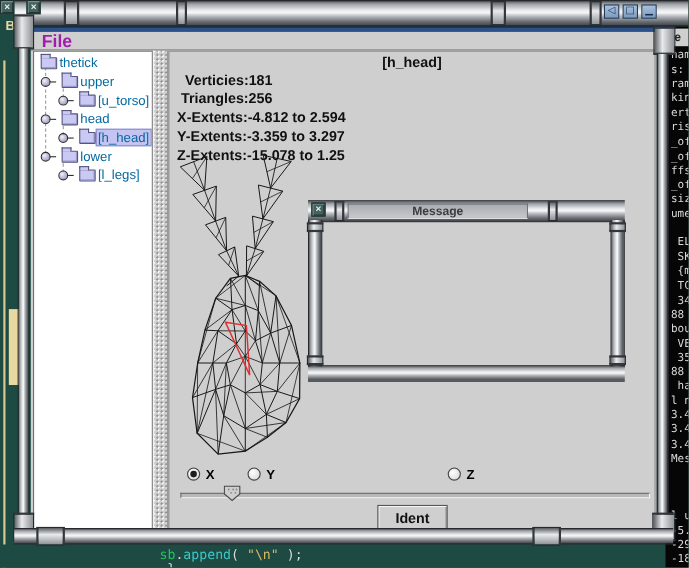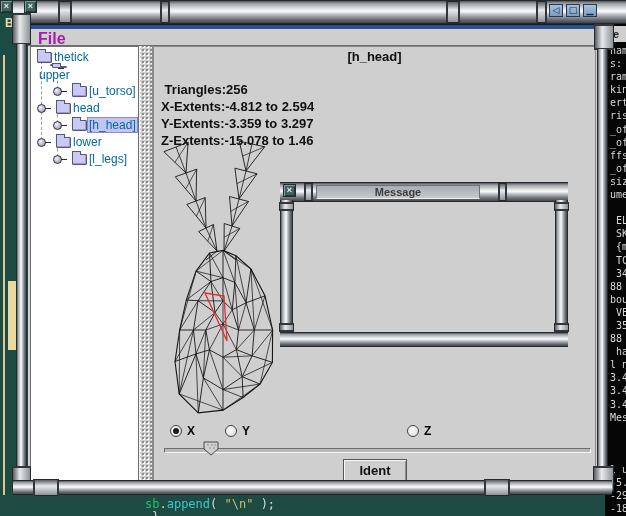--- a/index.html
+++ b/index.html
@@ -118,21 +118,21 @@
 
     <div class="a" style="left:10px;top:14px;width:0;height:79px;border-left:1px dashed #9a9a9a;"></div>
     <div class="a" style="left:26px;top:28px;width:0;height:14px;border-left:1px dashed #9a9a9a;"></div>
     <div class="a" style="left:26px;top:62px;width:0;height:14px;border-left:1px dashed #9a9a9a;"></div>
     <div class="a" style="left:26px;top:96px;width:0;height:14px;border-left:1px dashed #9a9a9a;"></div>
 
     <div class="tree-row a" style="left:6px;top:2px;">
       <span class="folder"></span>
       <span class="tree-label">thetick</span>
     </div>
-    <div class="tree-row a" style="left:6px;top:19px;flex-direction:column;">
+    <div class="tree-row a" style="left:6px;top:19px;">
       <span class="handle"></span>
       <span class="folder" style="margin-left:10px;"></span>
       <span class="tree-label">upper</span>
     </div>
     <div class="tree-row a" style="left:22px;top:36px;">
       <span class="handle"></span>
       <span class="folder" style="margin-left:10px;"></span>
       <span class="tree-label">[u_torso]</span>
     </div>
     <div class="tree-row a" style="left:6px;top:53px;">
@@ -154,24 +154,25 @@
       <span class="handle"></span>
       <span class="folder" style="margin-left:10px;"></span>
       <span class="tree-label">[l_legs]</span>
     </div>
   </div>
 
   <div class="a splitter" style="left:139px;top:46px;width:14px;height:435px;"></div>
 
   <div class="a" style="left:153px;top:46px;width:443px;height:435px;background:#cfcfcf;border:1px solid #8a8a8a;box-sizing:border-box;">
     <div class="a bold" style="left:0;top:2px;width:100%;text-align:center;font-size:13px;color:#101010;">[h_head]</div>
+    <div class="a stat-line pre" style="left:7px;top:18px;">  Verticies:181</div>
     <div class="a stat-line pre" style="left:7px;top:35px;"> Triangles:256</div>
     <div class="a stat-line pre" style="left:7px;top:52px;">X-Extents:-4.812 to 2.594</div>
     <div class="a stat-line pre" style="left:7px;top:69px;">Y-Extents:-3.359 to 3.297</div>
-    <div class="a stat-line pre" style="left:7px;top:86px;">Z-Extents:-15.078 to 1.46</div>
+    <div class="a stat-line pre" style="left:7px;top:86px;">Z-Extents:-15.078 to 1.25</div>
   </div>
 
   <svg class="a" style="left:150px;top:130px;" width="160" height="300" viewBox="150 130 160 300">
       <polygon points="163.9,151.7 188.1,142.3 186.0,173.0" fill="none" stroke="#161616" stroke-width="0.9"></polygon>
       <line x1="176" y1="147" x2="186" y2="173" stroke="#161616" stroke-width="0.8"></line>
       <line x1="174.9332535596801" y1="162.33336401550764" x2="188.13349288063978" y2="142.3332719689847" stroke="#161616" stroke-width="0.7"></line>
       <polygon points="175.3,176.8 196.7,169.2 196.0,201.0" fill="none" stroke="#161616" stroke-width="0.9"></polygon>
       <line x1="186" y1="173" x2="196" y2="201" stroke="#161616" stroke-width="0.8"></line>
       <line x1="185.63207110390942" y1="188.9171174628895" x2="196.73585779218115" y2="169.165765074221" stroke="#161616" stroke-width="0.7"></line>
       <polygon points="186.8,204.4 205.2,197.6 206.0,228.0" fill="none" stroke="#161616" stroke-width="0.9"></polygon>

